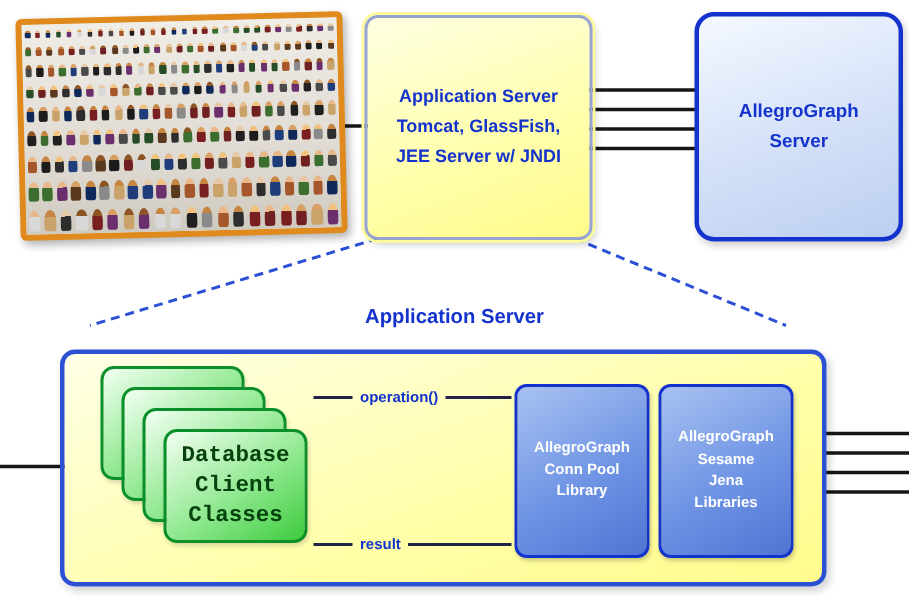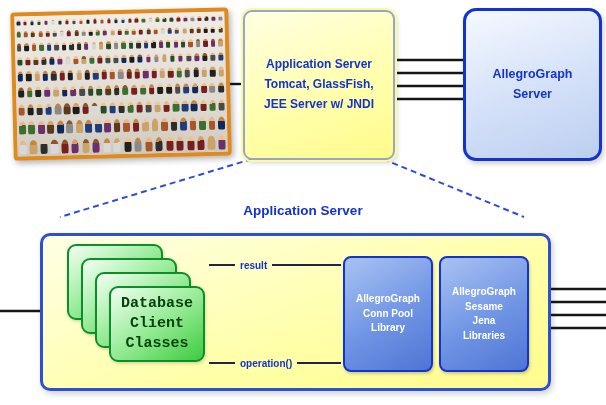--- a/index.html
+++ b/index.html
@@ -386,26 +386,26 @@
     <div class="stack-layer layer1"></div>
     <div class="stack-layer layer2"></div>
     <div class="stack-layer layer-front">
       <div class="box-text">Database Client
 Classes</div>
     </div>
 
     <div class="methods">
       <div class="mrow">
         <span class="mline left"></span>
-        <span class="mlabel">result</span>
+        <span class="mlabel">operation()</span>
         <span class="mline right"></span>
       </div>
       <div class="mrow">
         <span class="mline left"></span>
-        <span class="mlabel">operation()</span>
+        <span class="mlabel">result</span>
         <span class="mline right"></span>
       </div>
     </div>
 
     <div class="lib-box lib1">
       <div class="box-text">AllegroGraph
 Conn Pool
 Library</div>
     </div>
 

